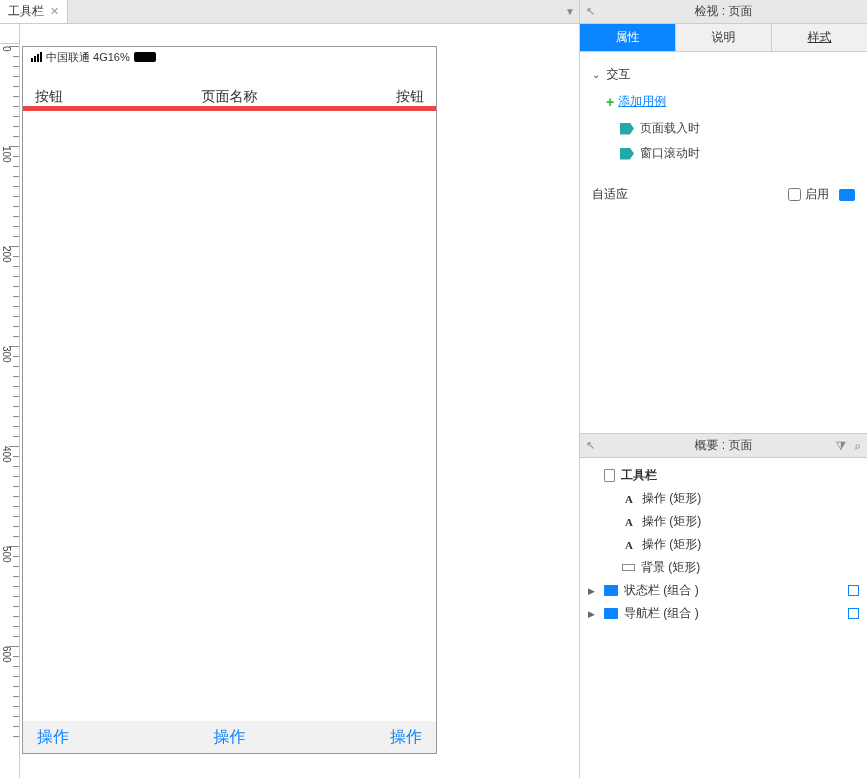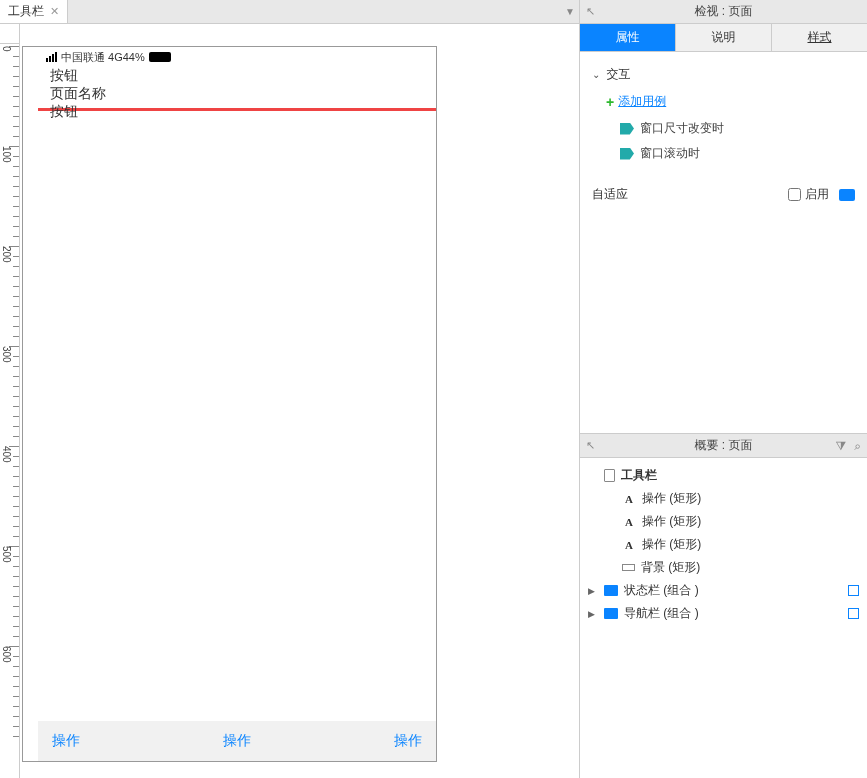--- a/index.html
+++ b/index.html
@@ -9,31 +9,31 @@
 .tab { background: #fff; border-right: 1px solid #ccc; height: 100%; display: flex; align-items: center; padding: 0 8px; gap: 6px; font-size: 12px; }
 .tab .close { color: #999; cursor: pointer; font-size: 11px; }
 .tab-dropdown { margin-left: auto; width: 18px; display: flex; justify-content: center; color: #888; font-size: 10px; cursor: pointer; }
 .ruler-h { height: 20px; background: #fff; border-bottom: 1px solid #ccc; position: relative; margin-left: 20px; overflow: hidden; }
 .canvas-wrap { flex: 1; display: flex; overflow: hidden; }
 .ruler-v { width: 20px; background: #fff; border-right: 1px solid #ccc; position: relative; overflow: hidden; }
 .ruler-v .tick { position: absolute; right: 0; border-top: 1px solid #888; width: 6px; }
 .ruler-v .tick.major { width: 10px; }
 .ruler-v .tick-num { position: absolute; left: 1px; font-size: 10px; color: #444; writing-mode: vertical-rl; transform: translateY(-2px); }
 .canvas { flex: 1; background: #fff; position: relative; }
-.device { position: absolute; left: 2px; top: 2px; width: 415px; border: 1px solid #999; background: #fff; padding-left: 15px; }
+.device { position: absolute; left: 2px; top: 2px; width: 415px; border: 1px solid #999; background: #fff; }
 .status-bar { height: 20px; display: flex; align-items: center; padding: 0 8px; font-size: 11px; font-weight: 500; }
 .signal { display: inline-flex; gap: 1px; align-items: flex-end; margin-right: 4px; }
 .signal span { width: 2px; background: #000; }
 .signal span:nth-child(1){height:4px}.signal span:nth-child(2){height:6px}.signal span:nth-child(3){height:8px}.signal span:nth-child(4){height:10px}
 .status-time { flex: 1; text-align: center; }
 .battery { width: 22px; height: 10px; background: #000; border-radius: 2px; margin-left: 4px; }
-.nav-bar { height: 44px; border-bottom: 3px solid #ef4444; display: flex; align-items: flex-start; padding: 0 12px; font-size: 14px; flex-direction: column; }
+.nav-bar { height: 44px; border-bottom: 5px solid #ef4444; display: flex; align-items: flex-end; padding: 0 12px; font-size: 14px; }
 .nav-title { flex: 1; text-align: center; font-size: 14px; }
 .content-area { height: 610px; }
-.toolbar { height: 40px; background: #f1f1f1; display: flex; align-items: center; justify-content: space-between; padding: 0 14px; font-size: 14px; color: #0a84ff; }
+.toolbar { height: 32px; background: #f1f1f1; display: flex; align-items: center; justify-content: space-between; padding: 0 14px; font-size: 16px; color: #0a84ff; }
 .right-col { flex: 1; display: flex; flex-direction: column; background: #f9f9f9; }
 .panel-header { height: 24px; background: #e8e8e8; border-bottom: 1px solid #ccc; display: flex; align-items: center; justify-content: center; font-size: 12px; color: #444; position: relative; }
 .panel-header .arrow { position: absolute; left: 6px; color: #888; font-size: 11px; }
 .panel-header .tools { position: absolute; right: 6px; display: flex; gap: 8px; color: #888; }
 .tab-row { height: 28px; display: flex; border-bottom: 1px solid #ccc; }
 .tab-row .ptab { flex: 1; display: flex; align-items: center; justify-content: center; font-size: 12px; background: #f0f0f0; border-right: 1px solid #ccc; cursor: pointer; }
 .tab-row .ptab:last-child { border-right: none; text-decoration: underline; }
 .tab-row .ptab.active { background: #0a84ff; color: #fff; }
 .panel-body { flex: 1; background: #fff; padding: 10px 12px; overflow: auto; }
 .section-row { display: flex; align-items: center; gap: 6px; font-size: 12px; padding: 4px 0; cursor: pointer; }
@@ -159,21 +159,21 @@
     <div class="canvas">
       <div class="device">
         <div class="status-bar">
           <span class="signal">
               <span></span>
               <span></span>
               <span></span>
               <span></span>
             </span>
           <span>中国联通 4G</span>
-          <span>44%</span>
+          <span>16%</span>
           <span class="battery"></span>
         </div>
         <div class="nav-bar">
           <span>按钮</span>
           <span class="nav-title">页面名称</span>
           <span>按钮</span>
         </div>
         <div class="content-area"></div>
         <div class="toolbar">
           <span>操作</span>
@@ -199,21 +199,21 @@
     <div class="section-row">
       <span class="chevron">⌄</span>
       <span>交互</span>
     </div>
     <div class="add-case">
       <span class="plus">+</span>
       <span class="add-underline">添加用例</span>
     </div>
     <div class="event-item">
       <span class="event-icon"></span>
-      <span>窗口尺寸改变时</span>
+      <span>页面载入时</span>
     </div>
     <div class="event-item">
       <span class="event-icon"></span>
       <span>窗口滚动时</span>
     </div>
     <div class="adaptive-row">
       <span>自适应</span>
       <label>
         <input type="checkbox" style="">
         <span>启用</span>

